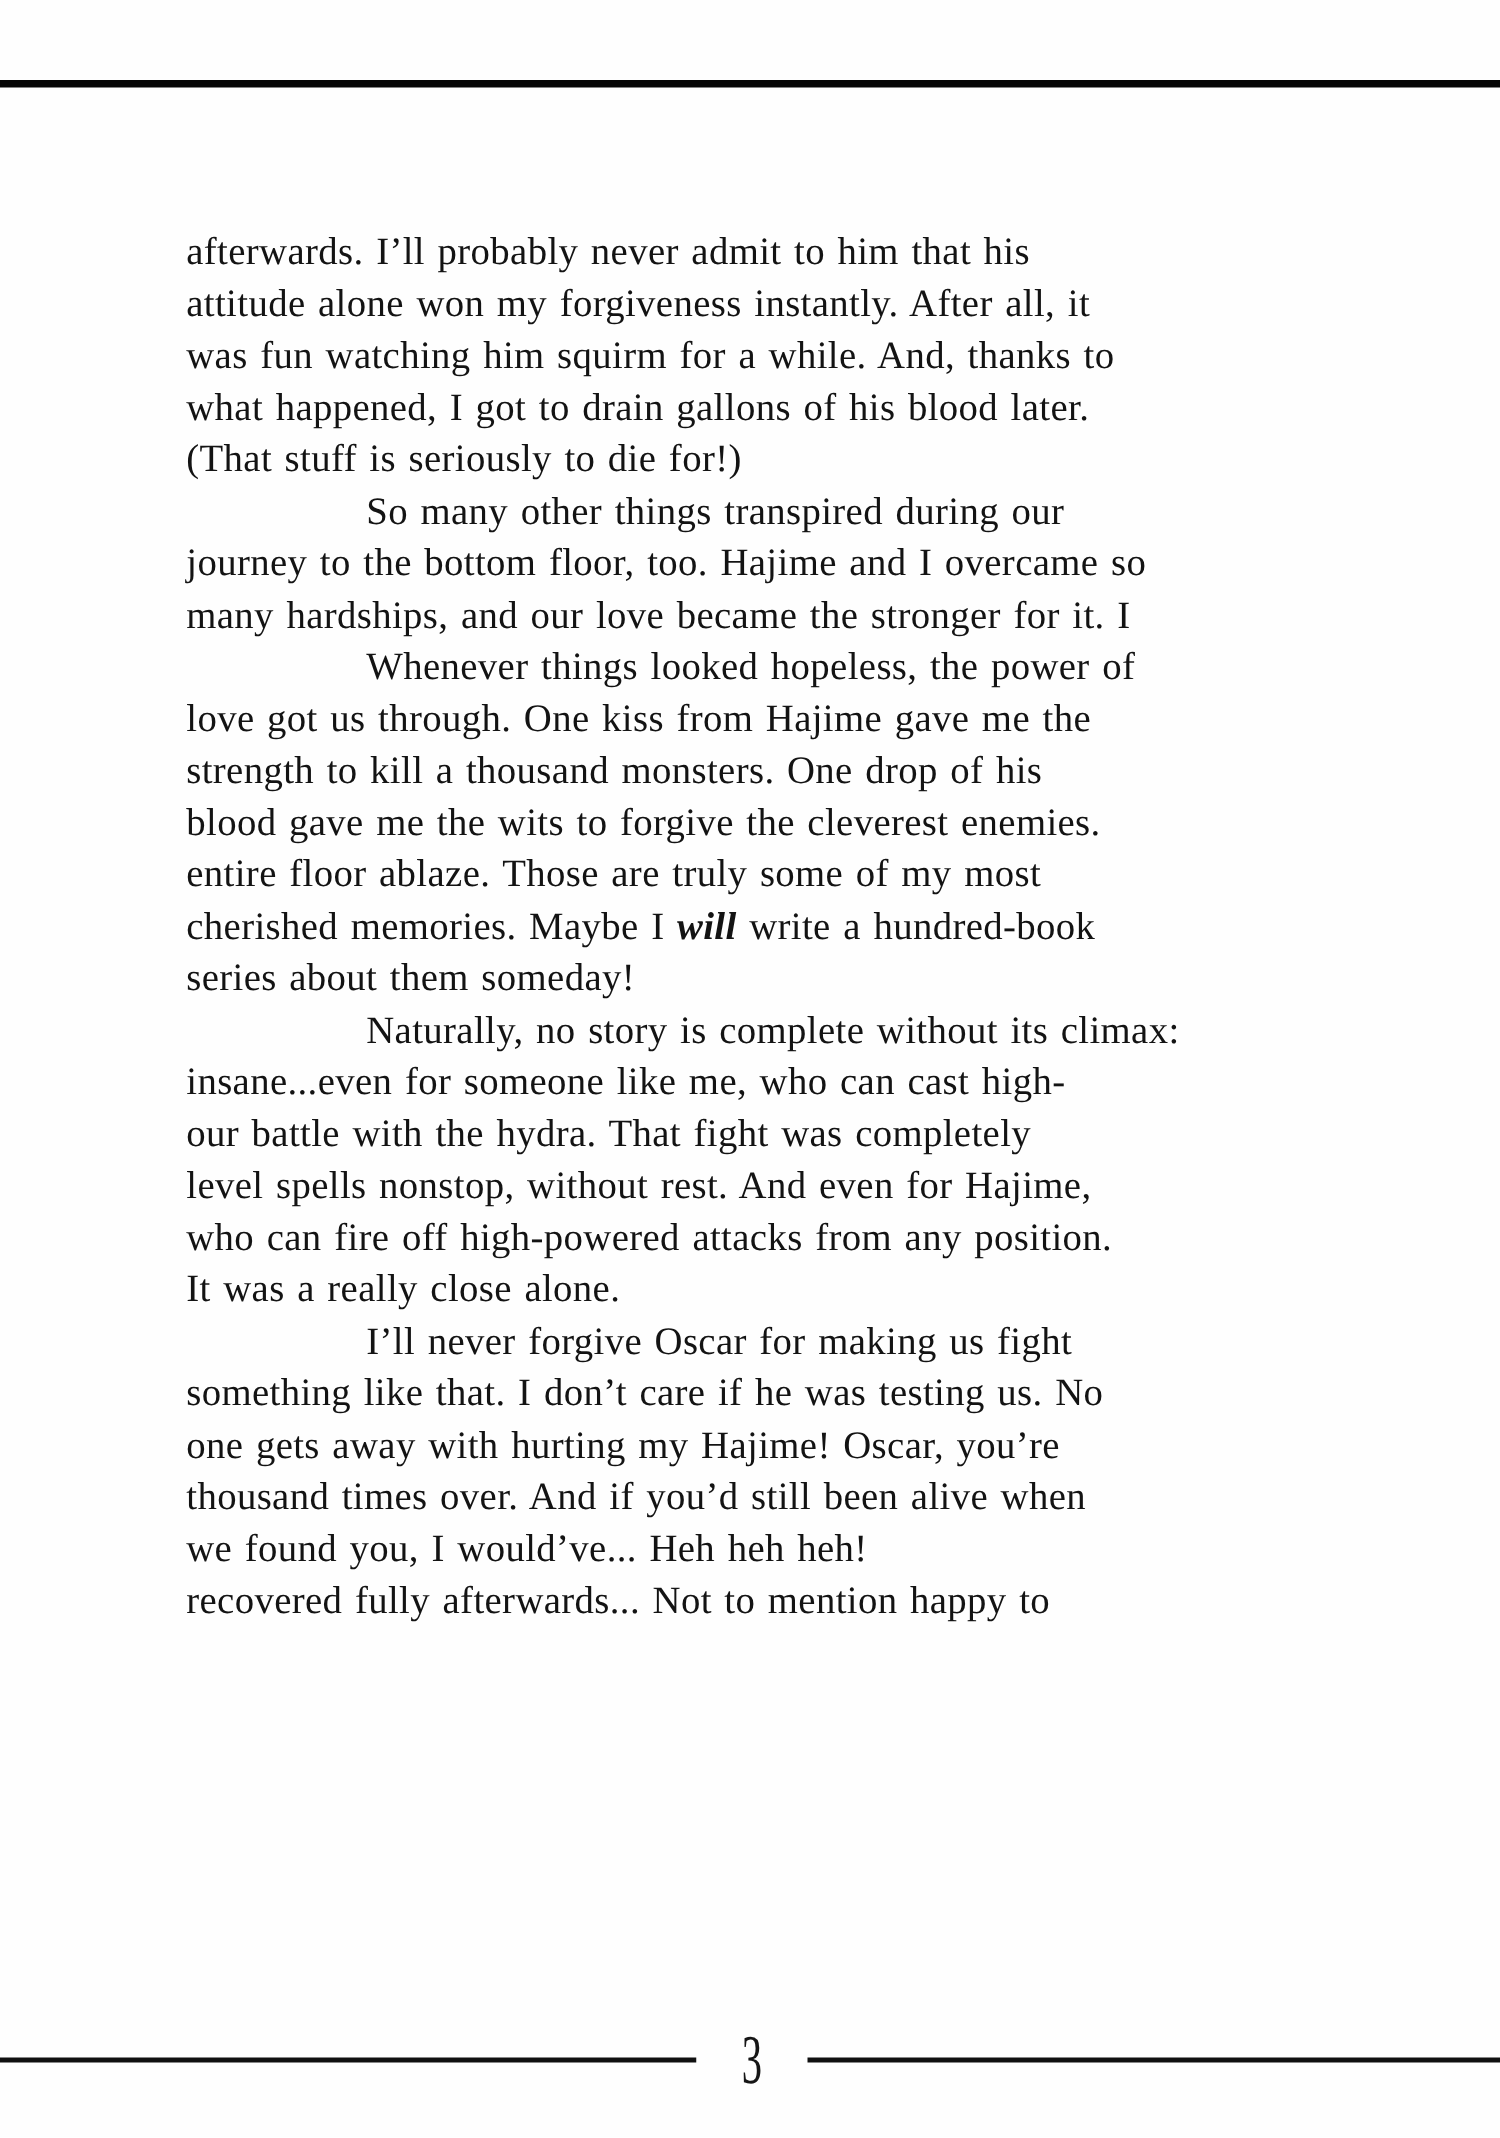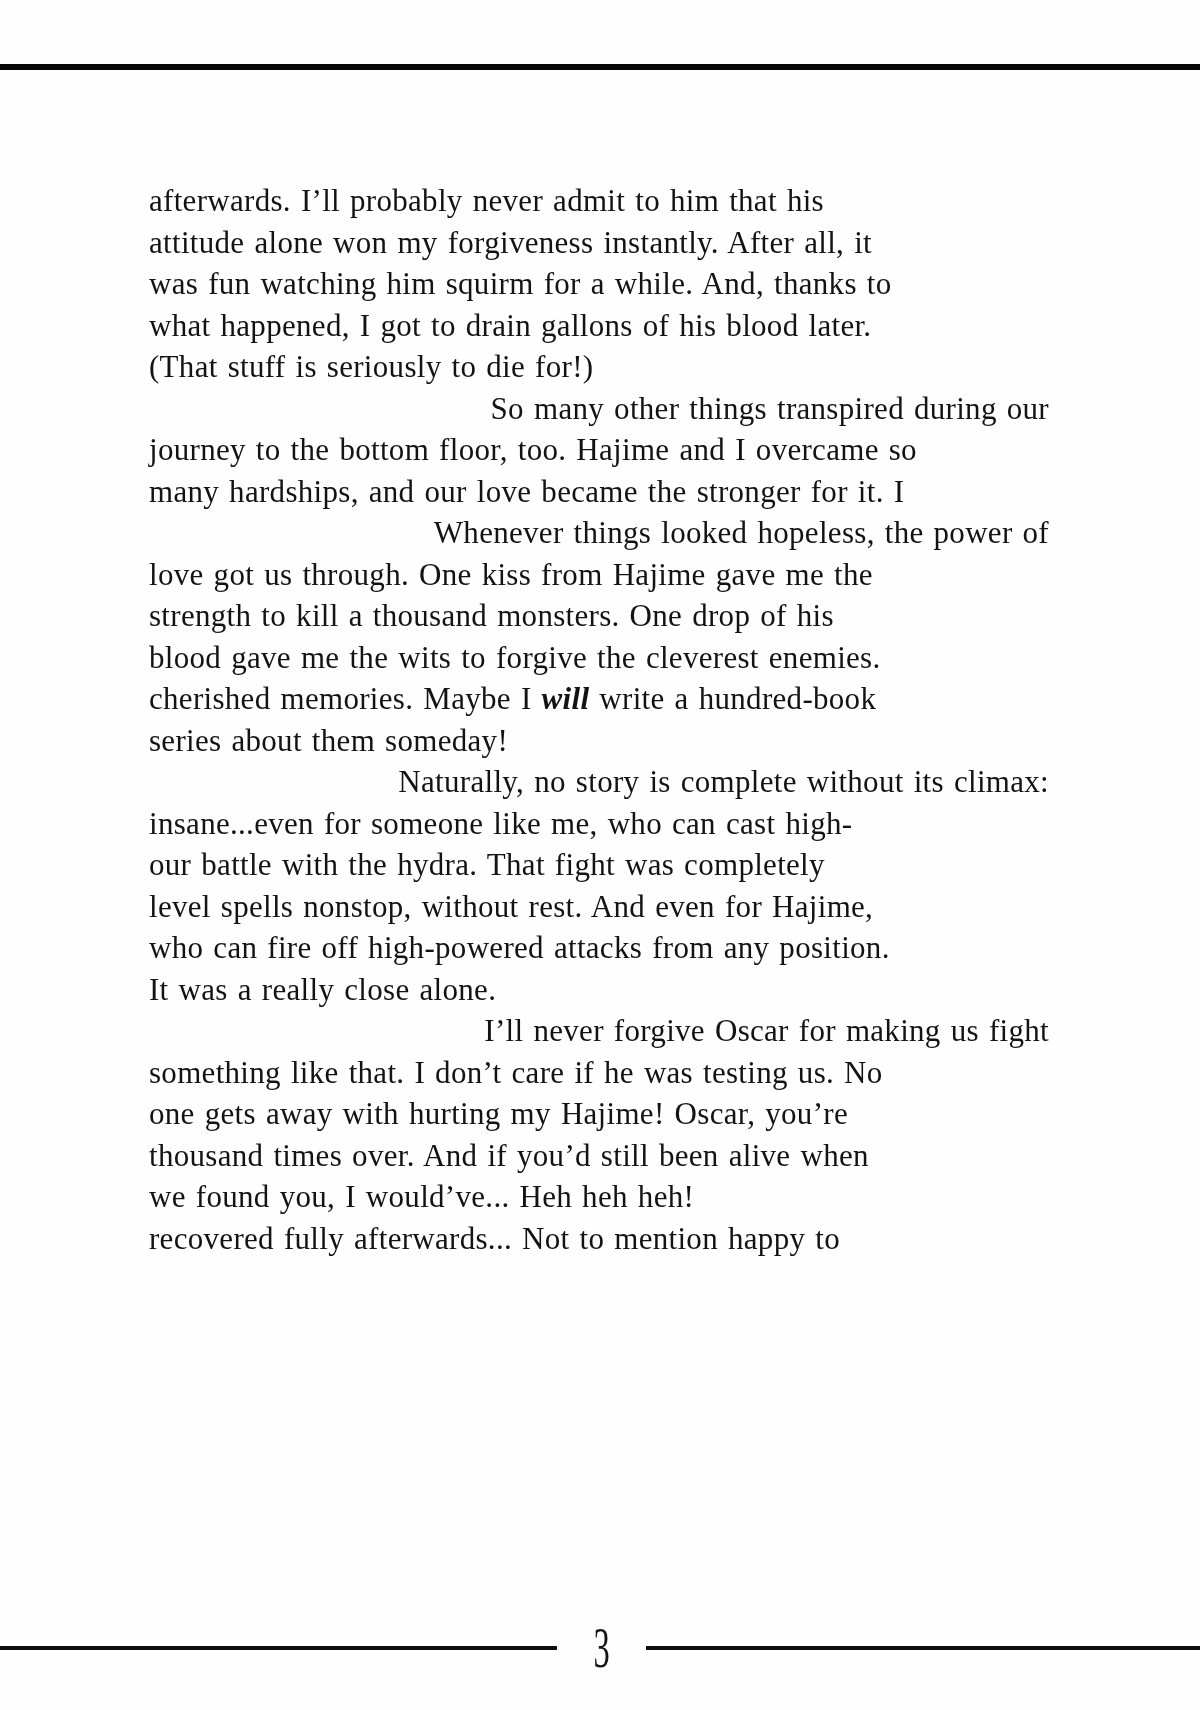--- a/index.html
+++ b/index.html
@@ -33,21 +33,20 @@
   }
   .line {
     font-size: 31px;
     line-height: 41.5px;
     letter-spacing: 0.3px;
     word-spacing: 2px;
     white-space: nowrap;
   }
   .line.indent {
     padding-left: 144px;
-    text-align: right;
   }
   .italic {
     font-style: italic;
     font-weight: bold;
   }
   .footer {
     position: absolute;
     top: 1622px;
     left: 0;
     right: 0;
@@ -85,20 +84,21 @@
       <div class="line"><span>was fun watching him squirm for a while. And, thanks to</span></div>
       <div class="line"><span>what happened, I got to drain gallons of his blood later.</span></div>
       <div class="line"><span>(That stuff is seriously to die for!)</span></div>
       <div class="line indent"><span>So many other things transpired during our</span></div>
       <div class="line"><span>journey to the bottom floor, too. Hajime and I overcame so</span></div>
       <div class="line"><span>many hardships, and our love became the stronger for it. I</span></div>
       <div class="line indent"><span>Whenever things looked hopeless, the power of</span></div>
       <div class="line"><span>love got us through. One kiss from Hajime gave me the</span></div>
       <div class="line"><span>strength to kill a thousand monsters. One drop of his</span></div>
       <div class="line"><span>blood gave me the wits to forgive the cleverest enemies.</span></div>
+      <div class="line"><span>entire floor ablaze. Those are truly some of my most</span></div>
       <div class="line"><span>cherished memories. Maybe I </span><span class="italic">will</span><span> write a hundred-book</span></div>
       <div class="line"><span>series about them someday!</span></div>
       <div class="line indent"><span>Naturally, no story is complete without its climax:</span></div>
       <div class="line"><span>insane...even for someone like me, who can cast high-</span></div>
       <div class="line"><span>our battle with the hydra. That fight was completely</span></div>
       <div class="line"><span>level spells nonstop, without rest. And even for Hajime,</span></div>
       <div class="line"><span>who can fire off high-powered attacks from any position.</span></div>
       <div class="line"><span>It was a really close alone.</span></div>
       <div class="line indent"><span>I’ll never forgive Oscar for making us fight</span></div>
       <div class="line"><span>something like that. I don’t care if he was testing us. No</span></div>

